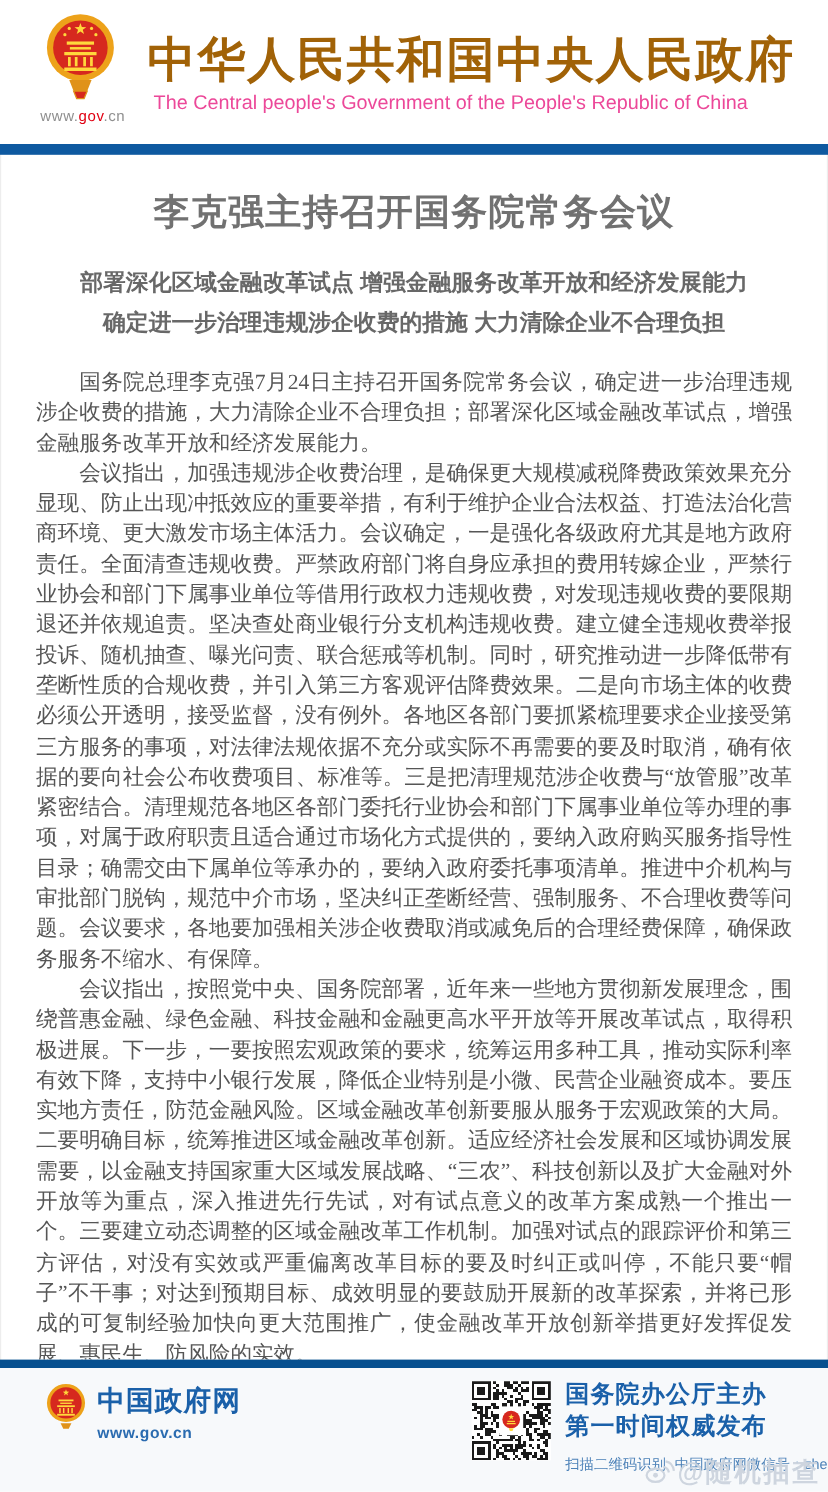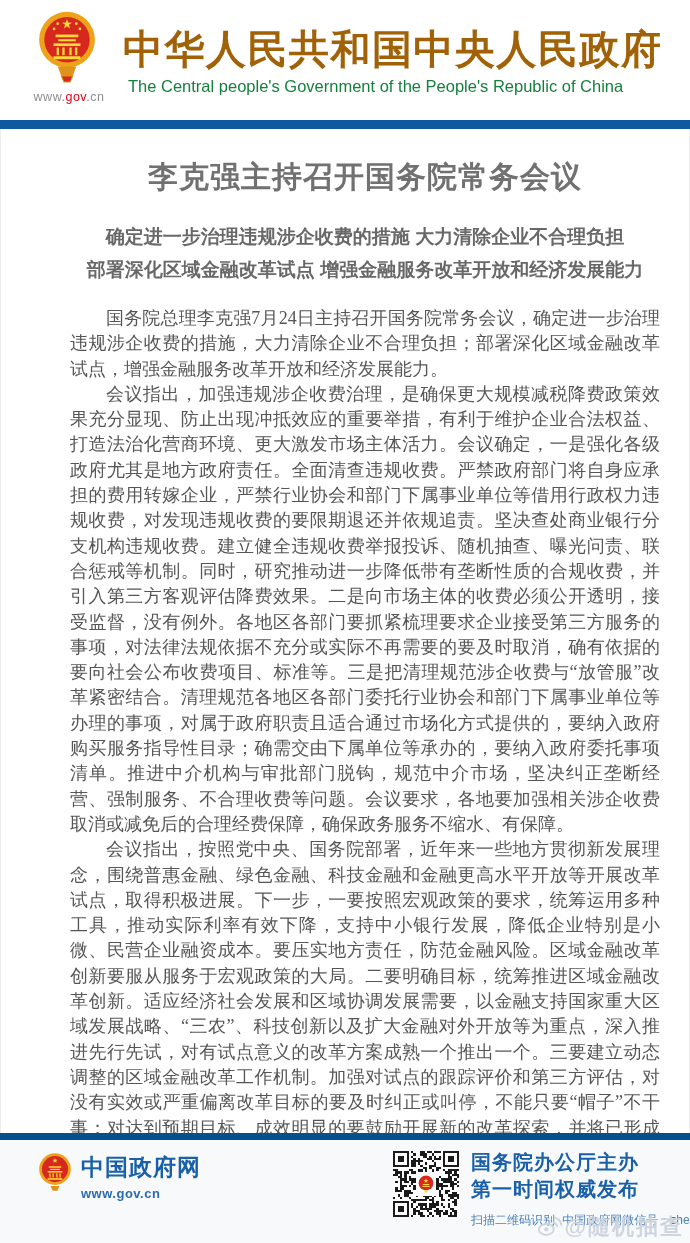--- a/index.html
+++ b/index.html
@@ -24,26 +24,26 @@
     font-size:12.5px; letter-spacing:0.5px; color:#8f8f8f; text-align:center;
   }
   .header-url .gov { color:#e00012; }
   .site-title {
     position:absolute; left:123px; top:22px;
     font-size:40px; font-weight:bold; color:#a16207; letter-spacing:1.5px;
     white-space:nowrap;
   }
   .site-subtitle {
     position:absolute; left:128px; top:77px;
-    font-size:16.5px; color:#15803d; white-space:nowrap;
+    font-size:16.5px; color:#ec4899; white-space:nowrap;
   }
   .blue-bar { height:9px; background:#0e59a0; flex:0 0 auto; }
 
   
-  .article { flex:1 1 auto; padding:0 30px; overflow:hidden;margin-left:40px; }
+  .article { flex:1 1 auto; padding:0 30px; overflow:hidden; }
   .article-title {
     margin:28px 0 0 0; text-align:center;
     font-size:30px; font-weight:bold; color:#717171; letter-spacing:1px;
   }
   .article-subtitles {
     margin-top:22px; text-align:center;
     font-size:19px; font-weight:bold; color:#686868; line-height:33px;
   }
   .article-body { margin-top:20px; }
   .article-body p {
@@ -113,22 +113,22 @@
     <div class="header-url"><span>www.</span><span class="gov">gov</span><span>.cn</span></div>
     <div class="site-title">中华人民共和国中央人民政府</div>
     <div class="site-subtitle">The Central people's Government of the People's Republic of China</div>
   </header>
 
   <div class="blue-bar"></div>
 
   <main class="article">
     <h1 class="article-title">李克强主持召开国务院常务会议</h1>
     <div class="article-subtitles">
+      <div>部署深化区域金融改革试点 增强金融服务改革开放和经济发展能力</div>
       <div>确定进一步治理违规涉企收费的措施 大力清除企业不合理负担</div>
-      <div>部署深化区域金融改革试点 增强金融服务改革开放和经济发展能力</div>
     </div>
     <div class="article-body">
       <p>国务院总理李克强7月24日主持召开国务院常务会议，确定进一步治理违规涉企收费的措施，大力清除企业不合理负担；部署深化区域金融改革试点，增强金融服务改革开放和经济发展能力。</p>
       <p>会议指出，加强违规涉企收费治理，是确保更大规模减税降费政策效果充分显现、防止出现冲抵效应的重要举措，有利于维护企业合法权益、打造法治化营商环境、更大激发市场主体活力。会议确定，一是强化各级政府尤其是地方政府责任。全面清查违规收费。严禁政府部门将自身应承担的费用转嫁企业，严禁行业协会和部门下属事业单位等借用行政权力违规收费，对发现违规收费的要限期退还并依规追责。坚决查处商业银行分支机构违规收费。建立健全违规收费举报投诉、随机抽查、曝光问责、联合惩戒等机制。同时，研究推动进一步降低带有垄断性质的合规收费，并引入第三方客观评估降费效果。二是向市场主体的收费必须公开透明，接受监督，没有例外。各地区各部门要抓紧梳理要求企业接受第三方服务的事项，对法律法规依据不充分或实际不再需要的要及时取消，确有依据的要向社会公布收费项目、标准等。三是把清理规范涉企收费与“放管服”改革紧密结合。清理规范各地区各部门委托行业协会和部门下属事业单位等办理的事项，对属于政府职责且适合通过市场化方式提供的，要纳入政府购买服务指导性目录；确需交由下属单位等承办的，要纳入政府委托事项清单。推进中介机构与审批部门脱钩，规范中介市场，坚决纠正垄断经营、强制服务、不合理收费等问题。会议要求，各地要加强相关涉企收费取消或减免后的合理经费保障，确保政务服务不缩水、有保障。</p>
       <p>会议指出，按照党中央、国务院部署，近年来一些地方贯彻新发展理念，围绕普惠金融、绿色金融、科技金融和金融更高水平开放等开展改革试点，取得积极进展。下一步，一要按照宏观政策的要求，统筹运用多种工具，推动实际利率有效下降，支持中小银行发展，降低企业特别是小微、民营企业融资成本。要压实地方责任，防范金融风险。区域金融改革创新要服从服务于宏观政策的大局。二要明确目标，统筹推进区域金融改革创新。适应经济社会发展和区域协调发展需要，以金融支持国家重大区域发展战略、“三农”、科技创新以及扩大金融对外开放等为重点，深入推进先行先试，对有试点意义的改革方案成熟一个推出一个。三要建立动态调整的区域金融改革工作机制。加强对试点的跟踪评价和第三方评估，对没有实效或严重偏离改革目标的要及时纠正或叫停，不能只要“帽子”不干事；对达到预期目标、成效明显的要鼓励开展新的改革探索，并将已形成的可复制经验加快向更大范围推广，使金融改革开放创新举措更好发挥促发展、惠民生、防风险的实效。</p>
     </div>
   </main>
 
   <footer class="site-footer">
     <div class="footer-bar"></div>

